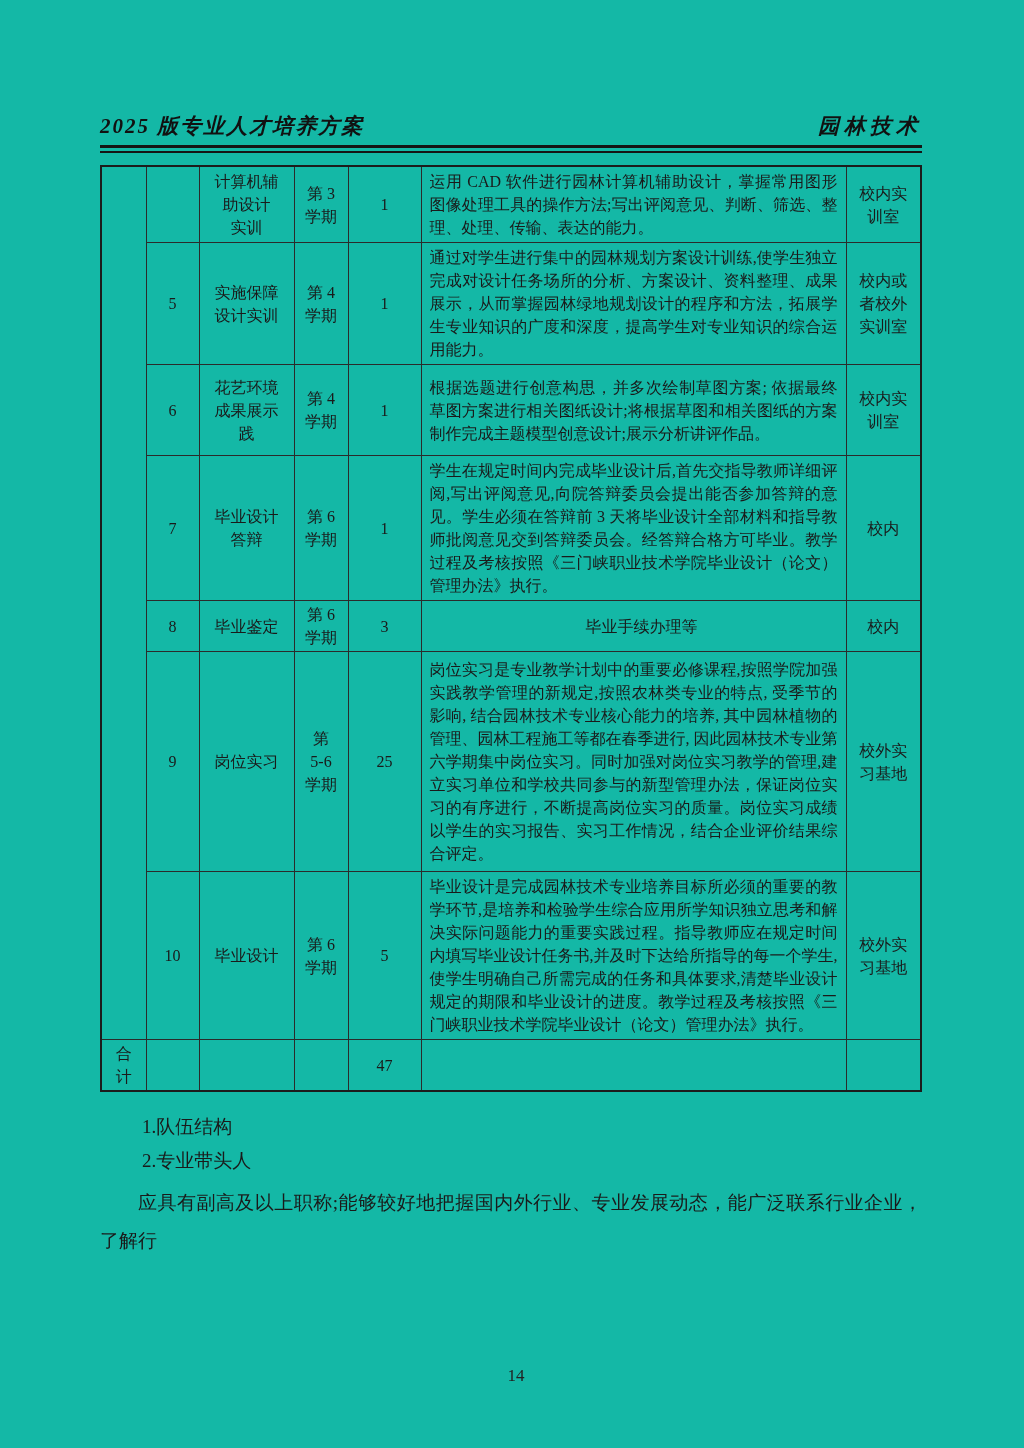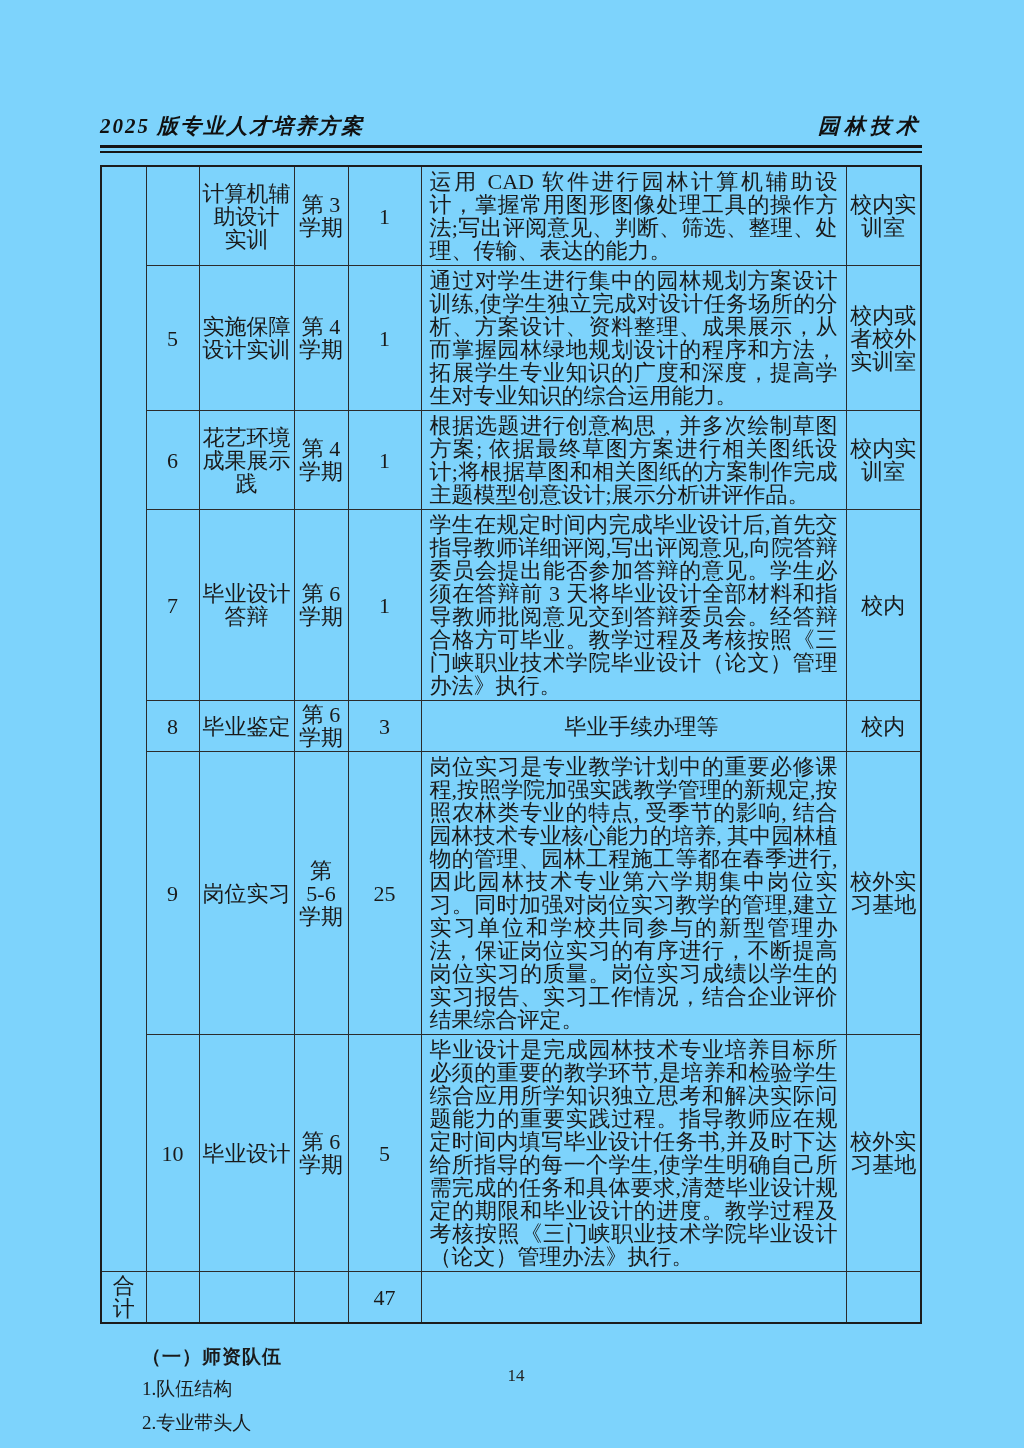--- a/index.html
+++ b/index.html
@@ -1,21 +1,21 @@
 <!DOCTYPE html>
 <html><head>
 <meta charset="utf-8">
 <style>
   * { margin: 0; padding: 0; box-sizing: border-box; }
   html, body { background: #e8e8e8; }
   .page {
     position: relative;
     width: 1024px; height: 1448px;
     margin: 0 auto;
-    background: #7dd3fc;
+    background: #14b8a6;
     font-family: "Liberation Serif", "DejaVu Serif", serif;
     color: #1a1a1a;
     overflow: hidden;
     text-decoration: underline;
   }
   .content { position: absolute; left: 100px; width: 822px; top: 0; }
 
   
   .pagehead {
     margin-top: 112px;
@@ -28,21 +28,21 @@
   .head-rule { margin-top: 5px; }
   .head-rule .l1 { height: 3px; background: #151515; }
   .head-rule .l2 { height: 2px; background: #151515; margin-top: 3px; }
 
   
   table.course-table {
     margin-top: 12px;
     border-collapse: collapse; table-layout: fixed;
     width: 820px;
     border: 2px solid #1c1c1c;
-    font-size: 22px;
+    font-size: 16px;
   }
   .course-table td {
     border: 1px solid #2b2b2b;
     vertical-align: middle;
     text-align: center;
     line-height: 23px;
     padding: 2px 3px;
   }
   col.c-cat { width: 45px; }
   col.c-num { width: 53px; }
@@ -201,21 +201,20 @@
           <td></td>
           <td></td>
           <td>47</td>
           <td></td>
           <td></td>
         </tr>
       </tbody>
     </table>
 
     <div class="sections">
-      <div class="sec-h">（一）师资队伍</div>
       <div class="para-title">1.队伍结构</div>
       <div class="para-title">2.专业带头人</div>
       <div class="para">应具有副高及以上职称;能够较好地把握国内外行业、专业发展动态，能广泛联系行业企业，了解行</div>
     </div>
 
   </div>
 
   <div class="footer">14</div>
 </div>
 

